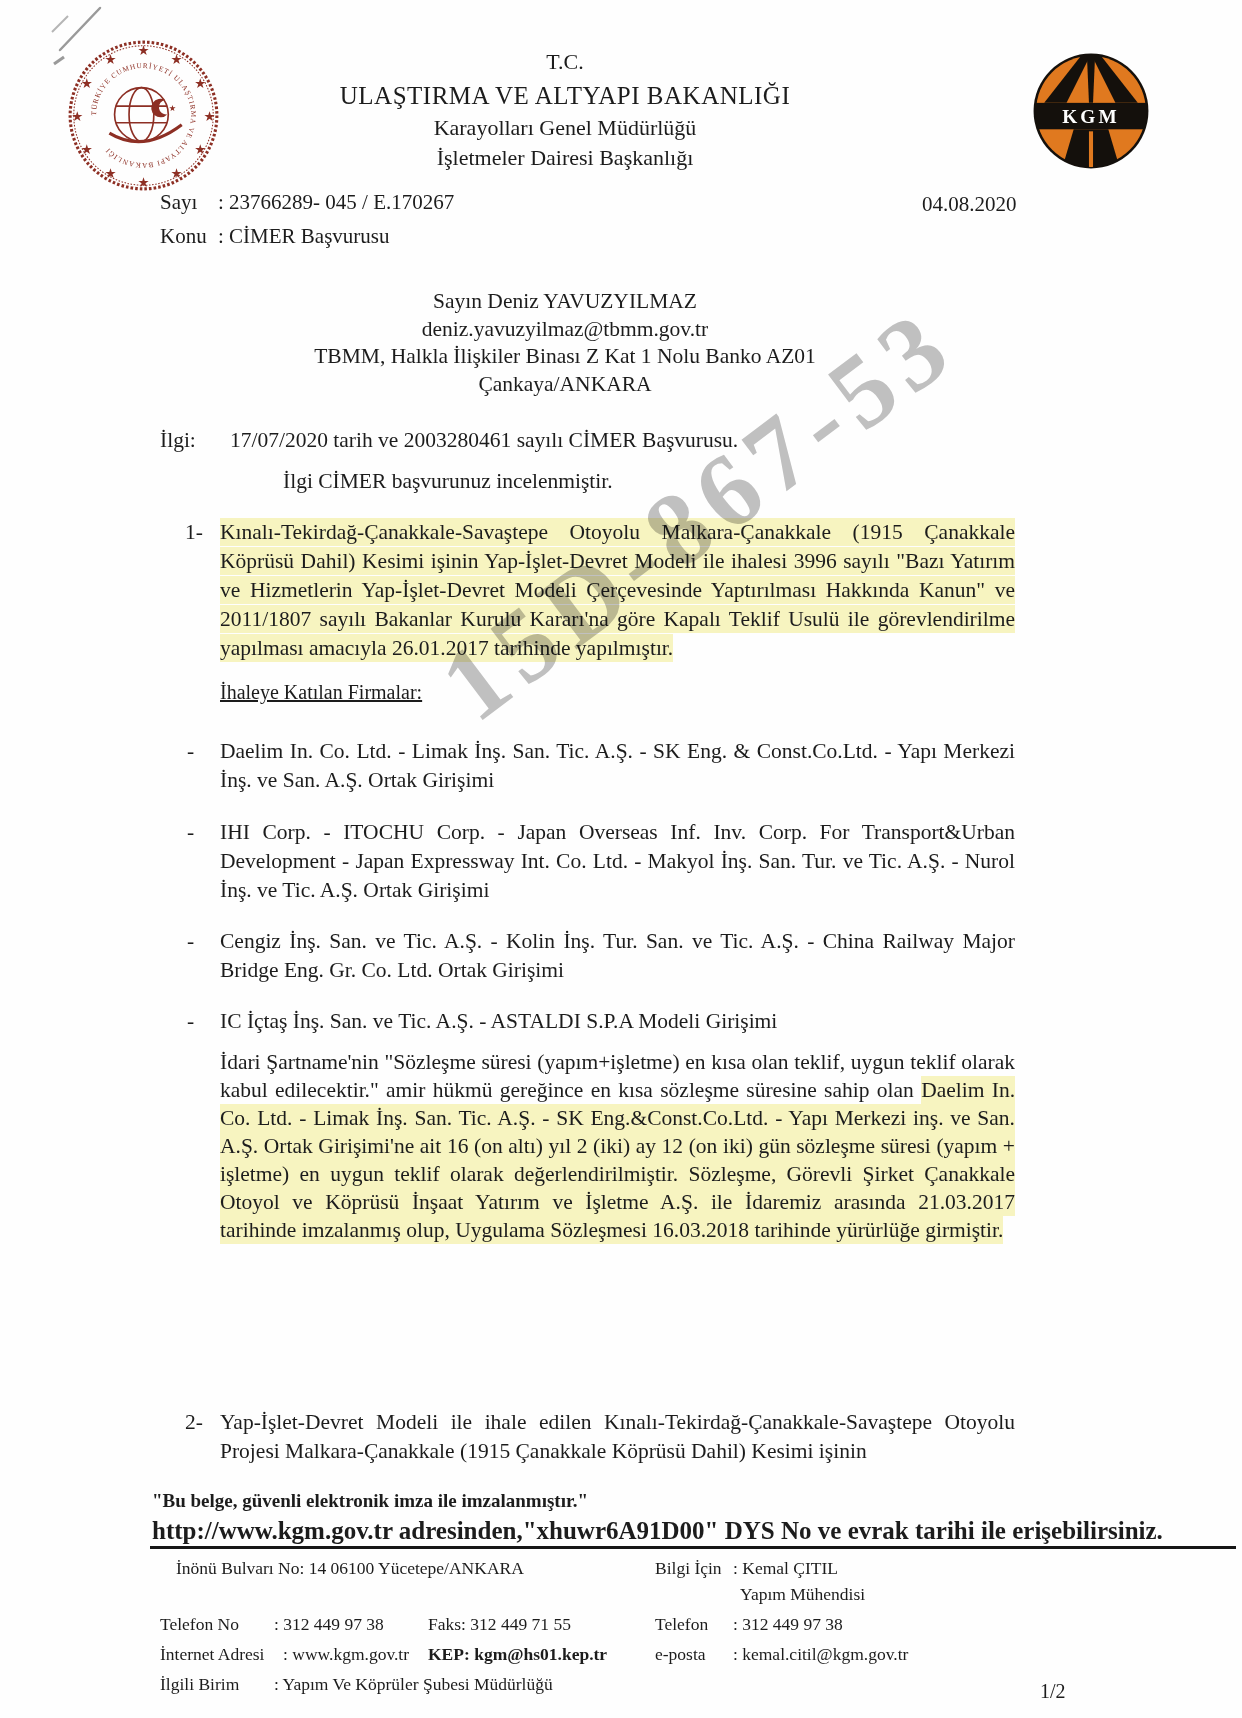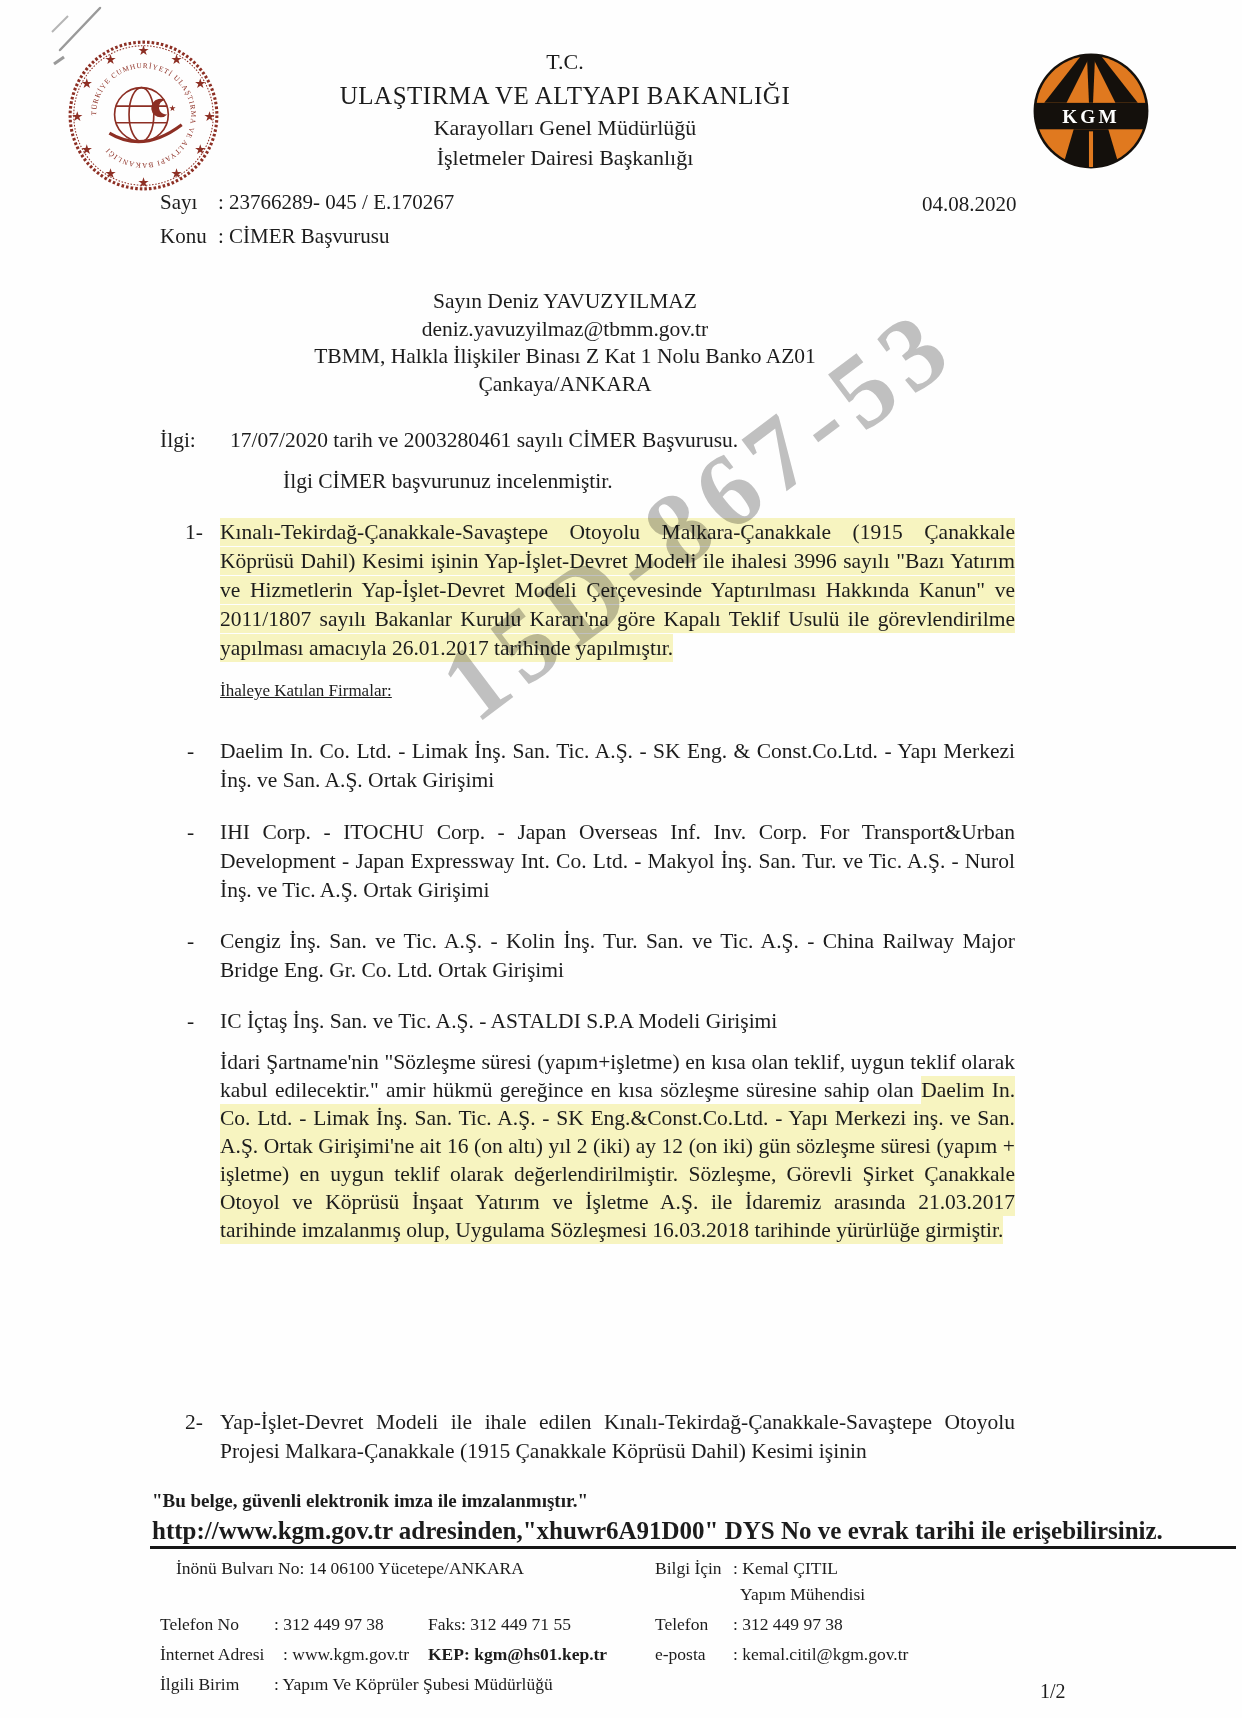--- a/index.html
+++ b/index.html
@@ -27,21 +27,21 @@
   .ref-text{left:230px; top:428px; font-size:21.5px;}
   .ref-note{left:283px; top:469px; font-size:21.5px;}
   
   .para{width:830px; font-size:21.5px; line-height:29px; text-align:justify;}
   .para .num{position:absolute; left:0; top:0;}
   .para .ptext{margin-left:35px; width:795px;}
   .p1{left:185px; top:518px;}
   .p2{left:185px; top:1408px;}
   .hl{background:#f7f4c0; padding:2px 0;}
   
-  .firms-heading{left:220px; top:681px; font-size:17px; text-decoration:underline;text-align:center;}
+  .firms-heading{left:220px; top:681px; font-size:20px; text-decoration:underline;text-align:center;}
   .firm{left:185px; width:830px; font-size:21.5px; line-height:29px; text-align:justify;}
   .firm .dash{position:absolute; left:2px; top:0;}
   .firm .ftext{margin-left:35px; width:795px;}
   .f1{top:737px;} .f2{top:818px;} .f3{top:927px;} .f4{top:1007px;}
   
   .contract{left:220px; top:1048px; width:795px; font-size:21.5px; line-height:28px; text-align:justify;}
   
   .disclaimer1{left:152px; top:1490px; font-size:19px; font-weight:bold;}
   .disclaimer2{left:152px; top:1517px; font-size:25px; font-weight:bold;}
   .footer-rule{left:150px; top:1546px; width:1086px; height:3px; background:#161616;}

